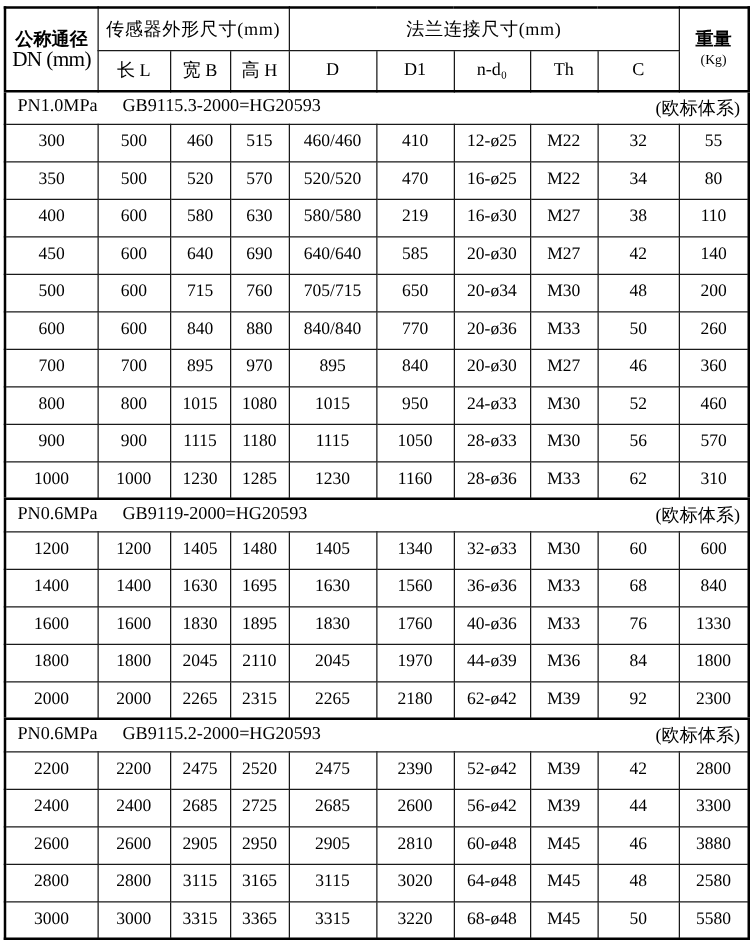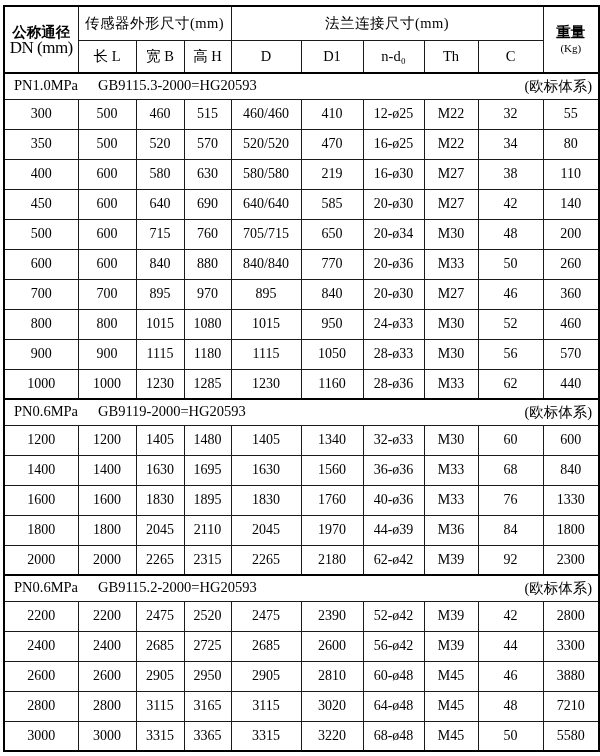--- a/index.html
+++ b/index.html
@@ -203,21 +203,21 @@
         <tr class="data-row">
           <td>1000</td>
           <td>1000</td>
           <td>1230</td>
           <td>1285</td>
           <td>1230</td>
           <td>1160</td>
           <td>28-ø36</td>
           <td>M33</td>
           <td>62</td>
-          <td>440</td>
+          <td>310</td>
         </tr>
         <tr class="section-row">
           <td colspan="10"><span class="sec-pressure">PN0.6MPa</span><span class="sec-standard">GB9119-2000=HG20593</span><span class="sec-system">(欧标体系)</span></td>
         </tr>
         <tr class="data-row">
           <td>1200</td>
           <td>1200</td>
           <td>1405</td>
           <td>1480</td>
           <td>1405</td>
@@ -317,21 +317,21 @@
         <tr class="data-row">
           <td>2800</td>
           <td>2800</td>
           <td>3115</td>
           <td>3165</td>
           <td>3115</td>
           <td>3020</td>
           <td>64-ø48</td>
           <td>M45</td>
           <td>48</td>
-          <td>7210</td>
+          <td>2580</td>
         </tr>
         <tr class="data-row">
           <td>3000</td>
           <td>3000</td>
           <td>3315</td>
           <td>3365</td>
           <td>3315</td>
           <td>3220</td>
           <td>68-ø48</td>
           <td>M45</td>

